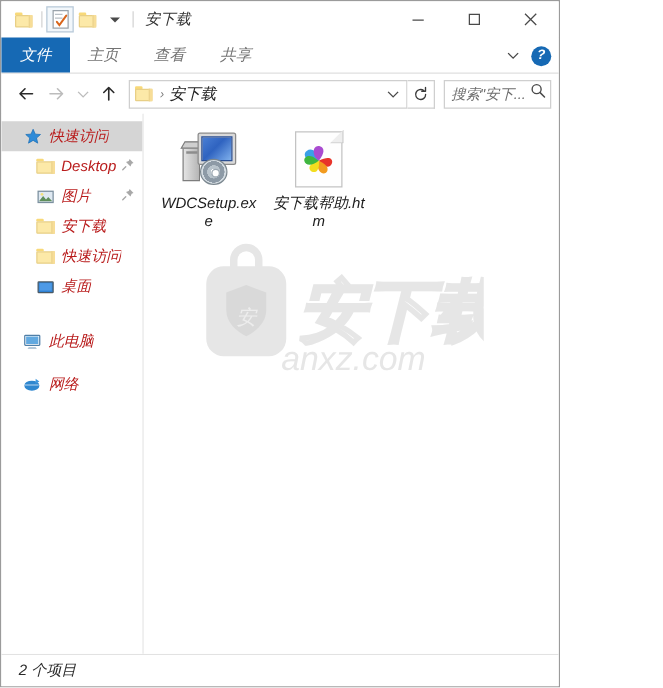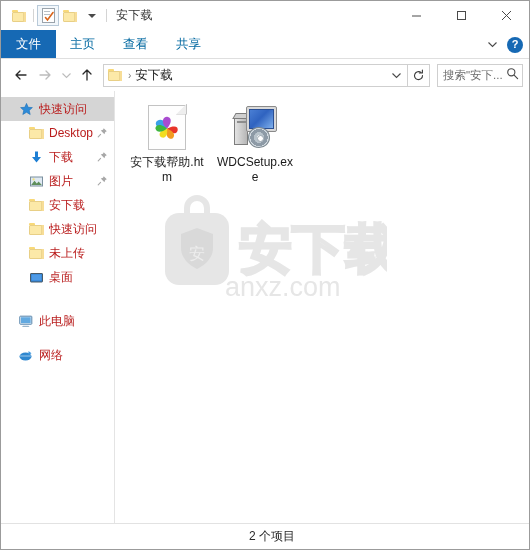--- a/index.html
+++ b/index.html
@@ -5,25 +5,26 @@
   * { box-sizing: border-box; }
   html, body {
     margin: 0; padding: 0;
     width: 530px; height: 550px;
     background: #ffffff;
     font-family: "Liberation Sans", "DejaVu Sans", sans-serif;
     -webkit-font-smoothing: antialiased;
   }
   #window {
     position: relative;
-    width: 530px; height: 550px;
+    width: 448px; height: 550px;
     background: #ffffff;
     border: 1px solid #9b9b9b;
     display: flex; flex-direction: column;
     overflow: hidden;
+    font-style: italic;
   }
 
   
   .titlebar {
     height: 29px; min-height: 29px;
     background: #ffffff;
     display: flex; align-items: center;
     padding-left: 7px;
     position: relative;
   }
@@ -80,21 +81,21 @@
   
   .ribbon {
     height: 29px; min-height: 29px;
     background: #ffffff;
     display: flex; align-items: stretch;
     border-bottom: 1px solid #dfdfdf;
     position: relative;
   }
   .rtab {
     display: flex; align-items: center; justify-content: center;
-    padding: 0 14px; font-size: 12.5px; color: #0369a1;
+    padding: 0 14px; font-size: 12.5px; color: #737373;
     height: 28px;
   }
   .rtab.file {
     background: #1669b4; color: #ffffff; padding: 0 15px;
   }
   .ribbon-right {
     position: absolute; right: 6px; top: 0; height: 29px;
     display: flex; align-items: center; gap: 9px;
   }
   .chev-down {
@@ -275,21 +276,20 @@
     opacity: 1;
   }
 
   
   .statusbar {
     height: 26px; min-height: 26px;
     border-top: 1px solid #e2e2e2;
     background: #ffffff;
     display: flex; align-items: center;
     padding-left: 14px;
-    justify-content: center;
   }
   .status-text { font-size: 12px; color: #2a2a2a; }
 </style>
 </head>
 <body>
 
 <div id="window">
 
   <div class="titlebar">
     <div class="qat">
@@ -434,34 +434,20 @@
         </span>
         <span class="s-label">Desktop</span>
         <span class="pin">
           <svg width="11" height="11" viewBox="0 0 11 11">
             <path d="M6.7 1.2 L9.8 4.3 L8.3 5 L7.4 7.2 L3.8 3.6 L6 2.7 Z" fill="#a8a8a8"></path>
             <path d="M3.6 7.4 L1.2 9.8" stroke="#a8a8a8" stroke-width="1.1" stroke-linecap="round"></path>
           </svg>
         </span>
       </div>
 
-      <div class="snav indent1">
-        <span class="s-ico">
-          <svg width="15" height="15" viewBox="0 0 15 15">
-            <path d="M6 1.5 H9 V7 H12 L7.5 12.5 L3 7 H6 Z" fill="#1e7fd4"></path>
-          </svg>
-        </span>
-        <span class="s-label">下载</span>
-        <span class="pin">
-          <svg width="11" height="11" viewBox="0 0 11 11">
-            <path d="M6.7 1.2 L9.8 4.3 L8.3 5 L7.4 7.2 L3.8 3.6 L6 2.7 Z" fill="#a8a8a8"></path>
-            <path d="M3.6 7.4 L1.2 9.8" stroke="#a8a8a8" stroke-width="1.1" stroke-linecap="round"></path>
-          </svg>
-        </span>
-      </div>
 
 
       <div class="snav indent1">
         <span class="s-ico">
           <svg width="15" height="15" viewBox="0 0 15 15">
             <rect x="1.5" y="3" width="12" height="9" fill="#dfe9f2" stroke="#7b8f9e" stroke-width="1"></rect>
             <path d="M2.2 11 L5.5 6.8 L7.8 9.6 L9.6 7.6 L12.8 11 Z" fill="#5f8f5b"></path>
             <circle cx="4.6" cy="5.4" r="1.1" fill="#f2e07a"></circle>
           </svg>
         </span>
@@ -489,30 +475,20 @@
         <span class="s-ico">
           <span class="folder-sm" style="width:15px;height:13px;">
             <span class="tab"></span>
               <span class="body" style="width:15px;"></span>
               <span class="fold"></span>
           </span>
         </span>
         <span class="s-label">快速访问</span>
       </div>
 
-      <div class="snav indent1">
-        <span class="s-ico">
-          <span class="folder-sm" style="width:15px;height:13px;">
-            <span class="tab"></span>
-              <span class="body" style="width:15px;"></span>
-              <span class="fold"></span>
-          </span>
-        </span>
-        <span class="s-label">未上传</span>
-      </div>
 
       <div class="snav indent1">
         <span class="s-ico">
           <svg width="15" height="15" viewBox="0 0 15 15">
             <rect x="1.5" y="3.5" width="12" height="8.5" rx="0.5" fill="#2f80d2" stroke="#4a5a66" stroke-width="1"></rect>
             <rect x="2.6" y="4.5" width="9.8" height="6" fill="#4e9ae6"></rect>
           </svg>
         </span>
         <span class="s-label">桌面</span>
       </div>
@@ -543,54 +519,54 @@
             <path d="M10.5 3 L13.5 5.2 L10.5 7" fill="#3f97dd"></path>
           </svg>
         </span>
         <span class="s-label">网络</span>
       </div>
     </div>
 
     <div class="content">
 
       <div class="items">
+
+        <div class="item">
+          <div class="ico-wrap">
+            <div class="exe-ico">
+              <span class="tower"></span>
+              <span class="tower-top"></span>
+              <span class="monitor-out"></span>
+              <span class="monitor-scr"></span>
+              <span class="mon-stand"></span>
+              <span class="cd"></span>
+            </div>
+          </div>
+          <div class="name">WDCSetup.exe</div>
+        </div>
 
         <div class="item">
           <div class="ico-wrap">
             <div class="htm-ico">
               <span class="page"></span>
               <span class="corner"></span>
               <svg class="wheel" viewBox="0 0 32 30">
                 <g transform="translate(16,15)">
                   <path d="M0 0 C-1 -8 -6 -11 -10 -8 C-13 -6 -12 -1 -5 1 Z" fill="#3aa0e8"></path>
                   <path d="M0 0 C5 -6 5 -11 1 -12 C-3 -13 -6 -9 -3 -3 Z" fill="#a94bd0"></path>
                   <path d="M0 0 C8 -4 12 -2 11 2 C10 6 5 6 2 2 Z" fill="#e8342a"></path>
                   <path d="M0 0 C7 3 9 7 6 10 C3 12 -1 9 -1 3 Z" fill="#f29b1f"></path>
                   <path d="M0 0 C1 7 -2 11 -6 9 C-9 7 -8 3 -3 1 Z" fill="#f2dd1f"></path>
                   <path d="M0 0 C-6 5 -11 4 -12 0 C-12 -4 -7 -5 -3 -2 Z" fill="#3fb63f"></path>
                 </g>
               </svg>
             </div>
           </div>
           <div class="name">安下载帮助.htm</div>
         </div>
-
-        <div class="item">
-          <div class="ico-wrap">
-            <div class="exe-ico">
-              <span class="tower"></span>
-              <span class="tower-top"></span>
-              <span class="monitor-out"></span>
-              <span class="monitor-scr"></span>
-              <span class="mon-stand"></span>
-              <span class="cd"></span>
-            </div>
-          </div>
-          <div class="name">WDCSetup.exe</div>
-        </div>
       </div>
 
       <svg class="watermark" viewBox="0 0 250 120">
         <g fill="#e6e6e6">
           <path d="M42 30 h36 a14 14 0 0 1 14 14 v44 a14 14 0 0 1 -14 14 h-36 a14 14 0 0 1 -14 -14 v-44 a14 14 0 0 1 14 -14 z"></path>
           <path d="M47 31 v-6 a13 13 0 0 1 13 -13 a13 13 0 0 1 13 13 v6 h-6 v-6 a7 7 0 0 0 -7 -7 a7 7 0 0 0 -7 7 v6 z"></path>
         </g>
         <path d="M60 45 l16 6 v14 c0 10 -8 17 -16 21 c-8 -4 -16 -11 -16 -21 v-14 z" fill="#d9d9d9"></path>
         <text x="60" y="76" font-family="'Liberation Sans',sans-serif" font-size="16" fill="#ededed" text-anchor="middle">安</text>
         <text x="102" y="84" font-family="'Liberation Sans',sans-serif" font-size="53" font-weight="bold" fill="none" stroke="#e6e6e6" stroke-width="2.6">安下载</text>

